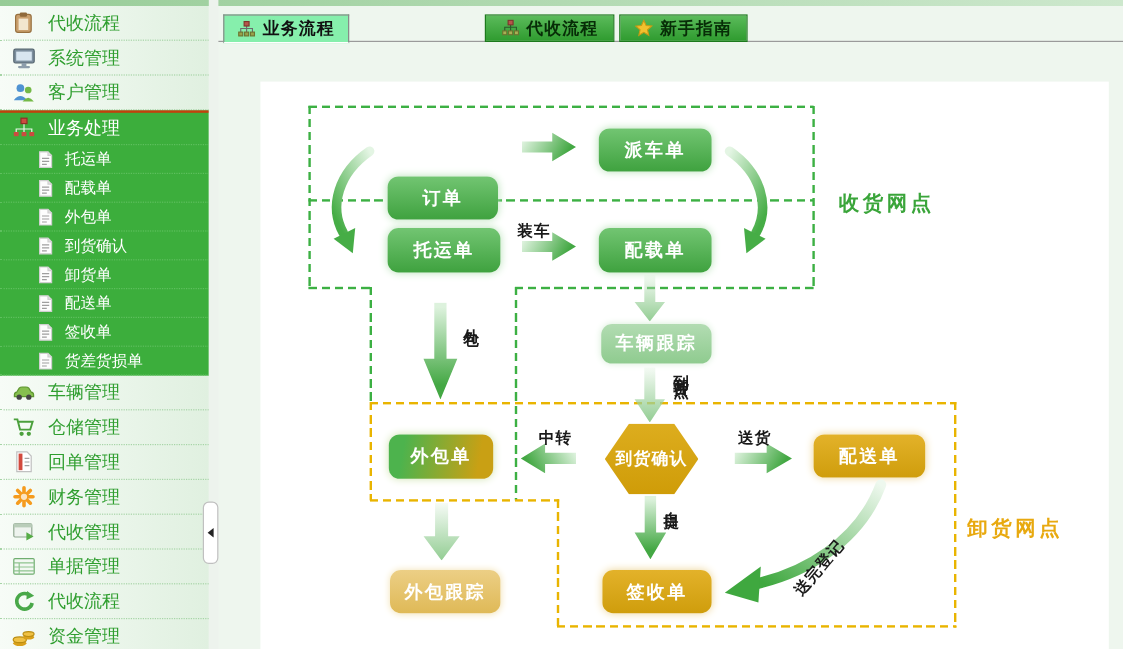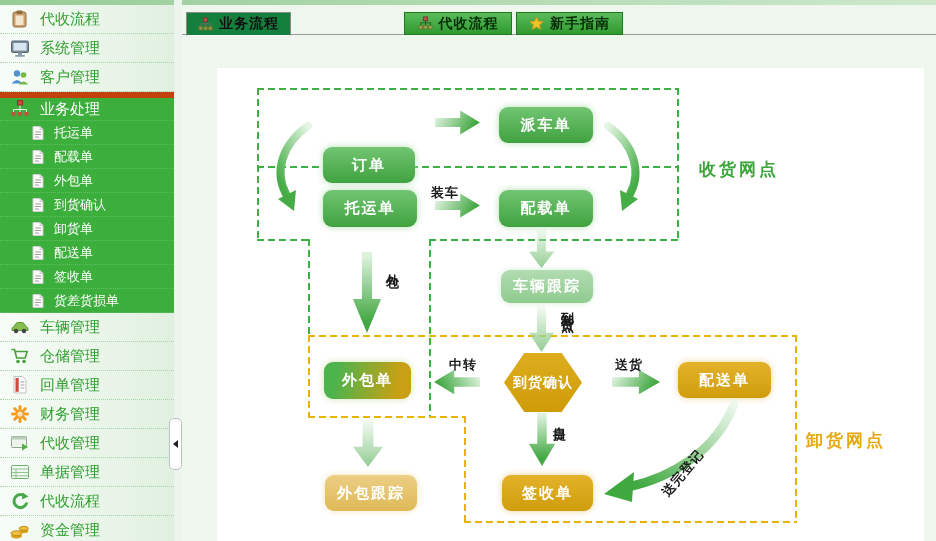--- a/index.html
+++ b/index.html
@@ -8,41 +8,41 @@
   
   .topstrip{position:absolute;left:0;top:0;width:936px;height:5px;
     background:linear-gradient(90deg,#97cc97,#cde8cd);}
   
   .sidebar{position:absolute;left:0;top:5px;width:174px;height:536px;
     background:linear-gradient(90deg,#f7fcf7,#e0f0e0);}
   .side-item{display:flex;align-items:center;gap:10px;height:29px;padding-left:10px;
     box-sizing:border-box;border-bottom:1px dotted #a6d4a6;cursor:pointer;}
   .side-item .slabel{font-size:15px;color:#2f9e2f;}
   .sel-block{background:#3cae3c;}
-  .sel-block .side-item{border-bottom:1px dotted #5fc05f;border-top:6px solid #c2410c;}
+  .sel-block .side-item{border-bottom:1px dotted #5fc05f;border-top:2px solid #c2410c;}
   .sel-block .side-item .slabel{color:#fff;}
   .sub-item{display:flex;align-items:center;gap:8px;height:24px;padding-left:30px;
     box-sizing:border-box;border-bottom:1px dotted #5fc05f;cursor:pointer;}
   .sub-item .slabel{font-size:13px;color:#fff;}
   .i20{width:20px;height:20px;display:block;flex:none;}
   .i16{width:16px;height:16px;display:block;flex:none;}
   .i14{width:15px;height:15px;display:block;flex:none;}
   
   .splitter{position:absolute;left:174px;top:0;width:8px;height:541px;background:#edf3ed;}
   .handle{position:absolute;left:169px;top:418px;width:11px;height:50px;background:#fff;
     border:1px solid #c0c0c0;border-radius:5px;display:flex;align-items:center;
     justify-content:center;cursor:pointer;z-index:5;}
   .handle .tri{width:0;height:0;border-right:5px solid #222;
     border-top:4px solid transparent;border-bottom:4px solid transparent;}
   
   .tabline{position:absolute;left:182px;top:34px;width:754px;height:1px;background:#9a9a9a;}
   .tab{position:absolute;top:12px;height:23px;display:flex;align-items:center;gap:6px;
     justify-content:center;font-weight:bold;font-size:14px;box-sizing:border-box;
     cursor:pointer;letter-spacing:1px;}
-  .tab.on{background:#15803d;border:1px solid #8a8a8a;border-bottom:1px solid #fff;
+  .tab.on{background:#86efac;border:1px solid #8a8a8a;border-bottom:1px solid #fff;
     color:#111;z-index:3;height:24px;}
   .tab.off{background:linear-gradient(#5bbb5b,#2f9b2f);border:1px solid #1d7a1d;color:#072d07;}
   
   .canvas{position:absolute;left:217px;top:68px;width:707px;height:473px;background:#fff;}
   
   .dh{position:absolute;height:2px;}
   .dv{position:absolute;width:2px;}
   .dh.g{background:repeating-linear-gradient(90deg,#3cb043 0 7px,transparent 7px 11px);}
   .dv.g{background:repeating-linear-gradient(180deg,#3cb043 0 7px,transparent 7px 11px);}
   .dh.y{background:repeating-linear-gradient(90deg,#e9b400 0 7px,transparent 7px 11px);}

